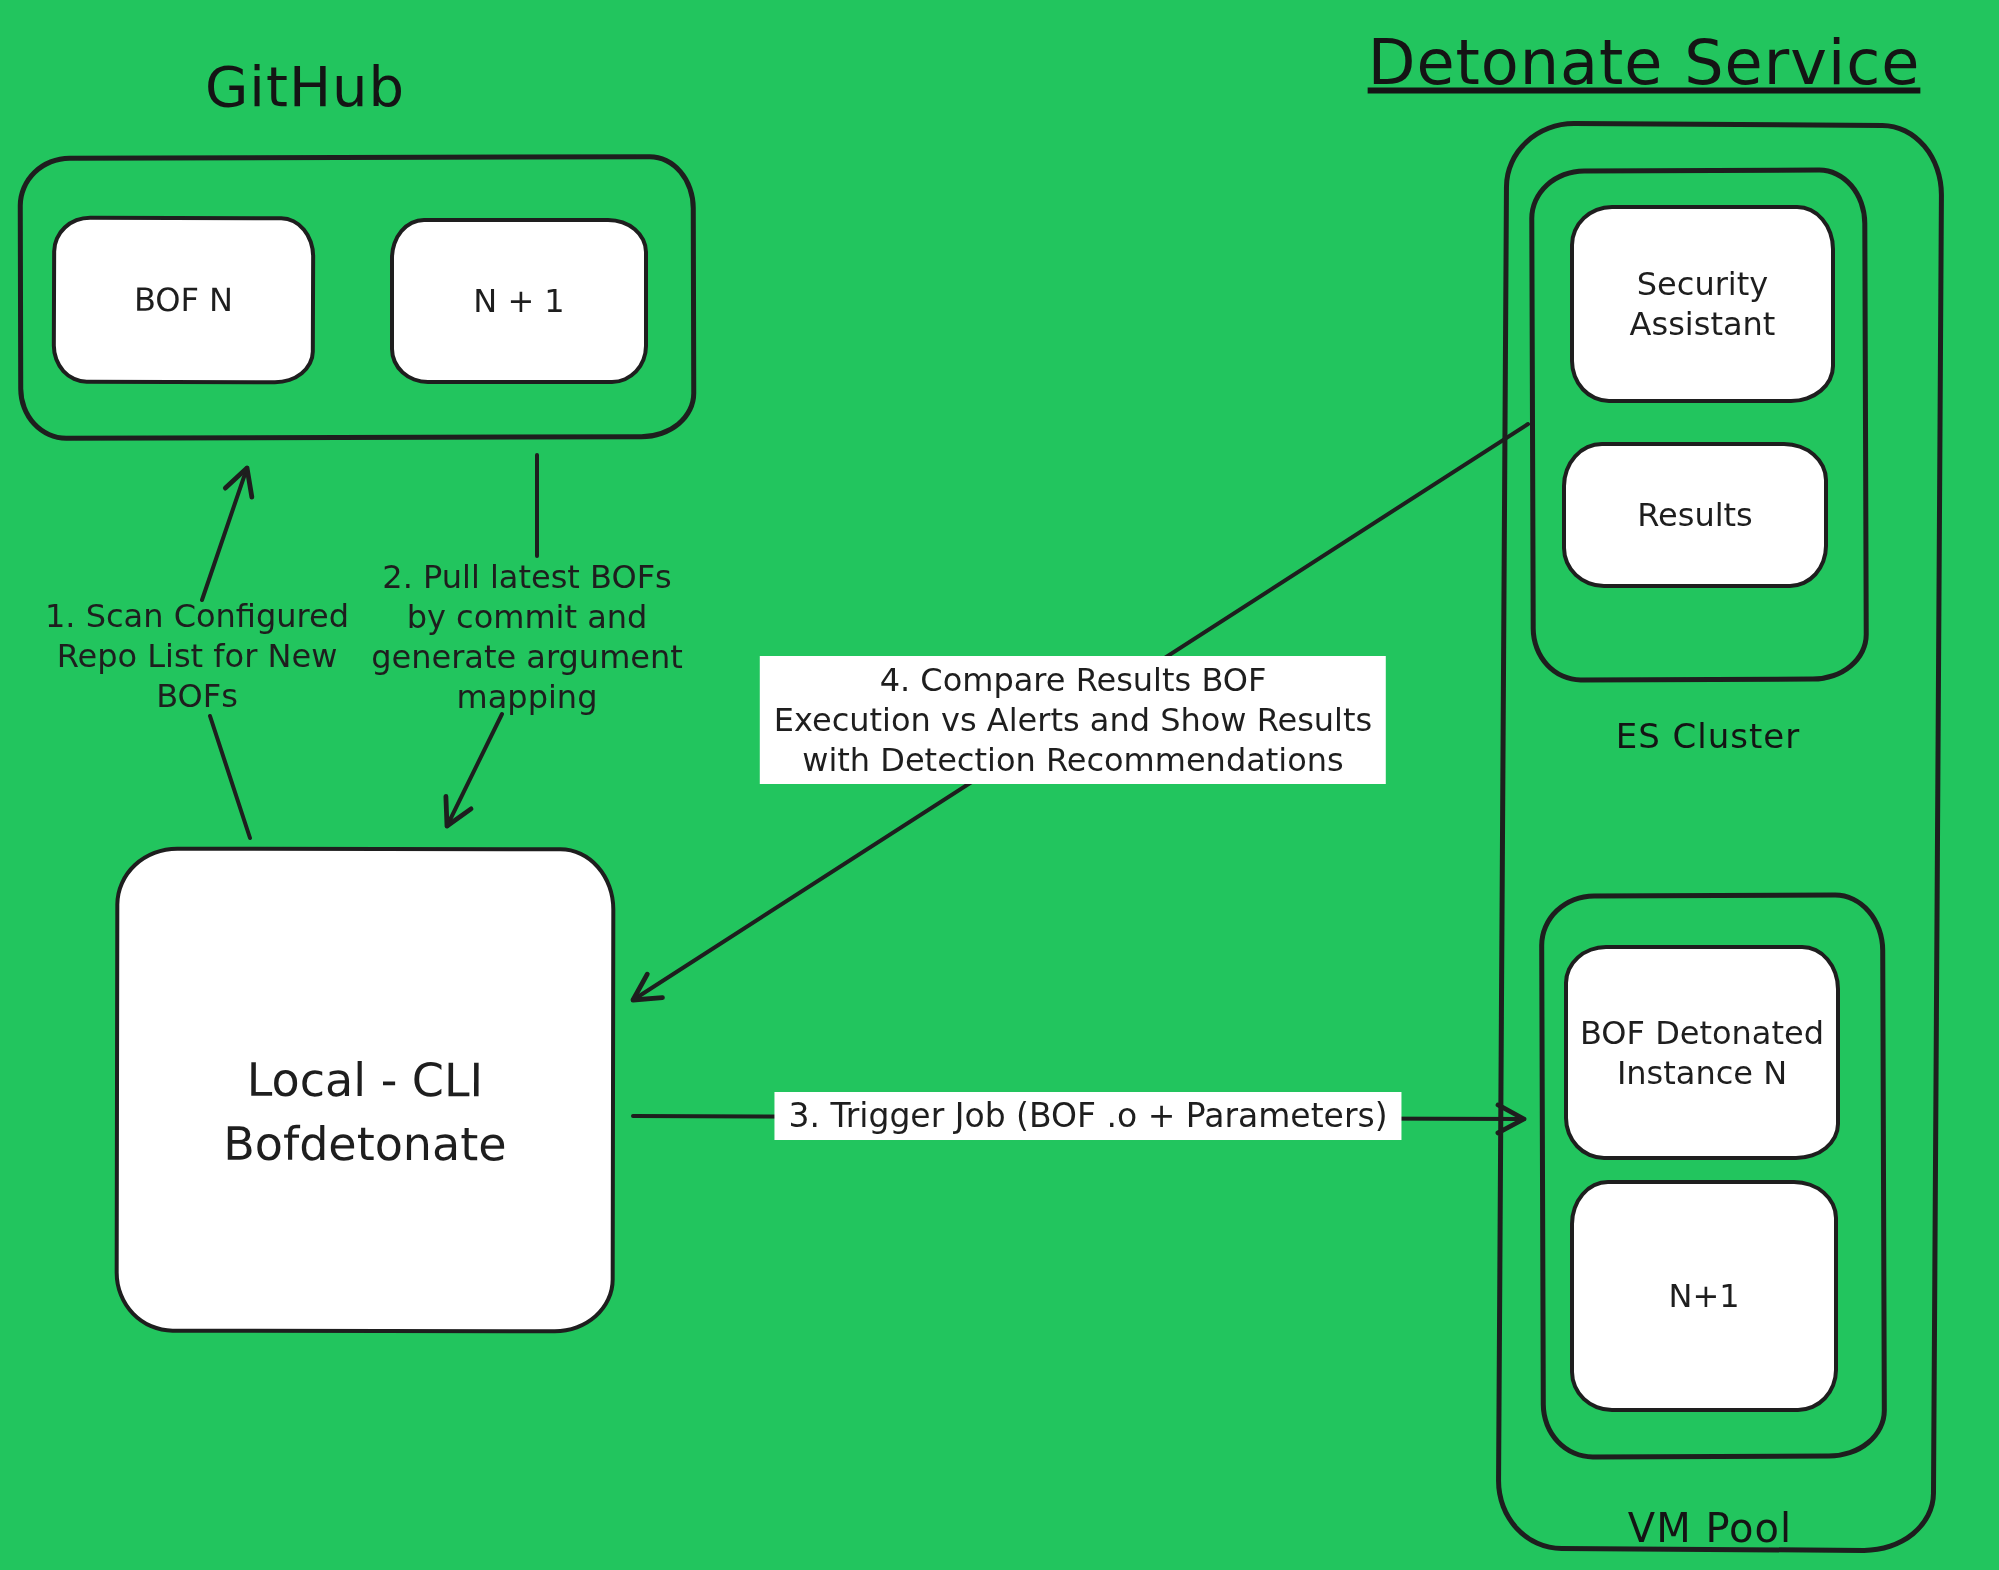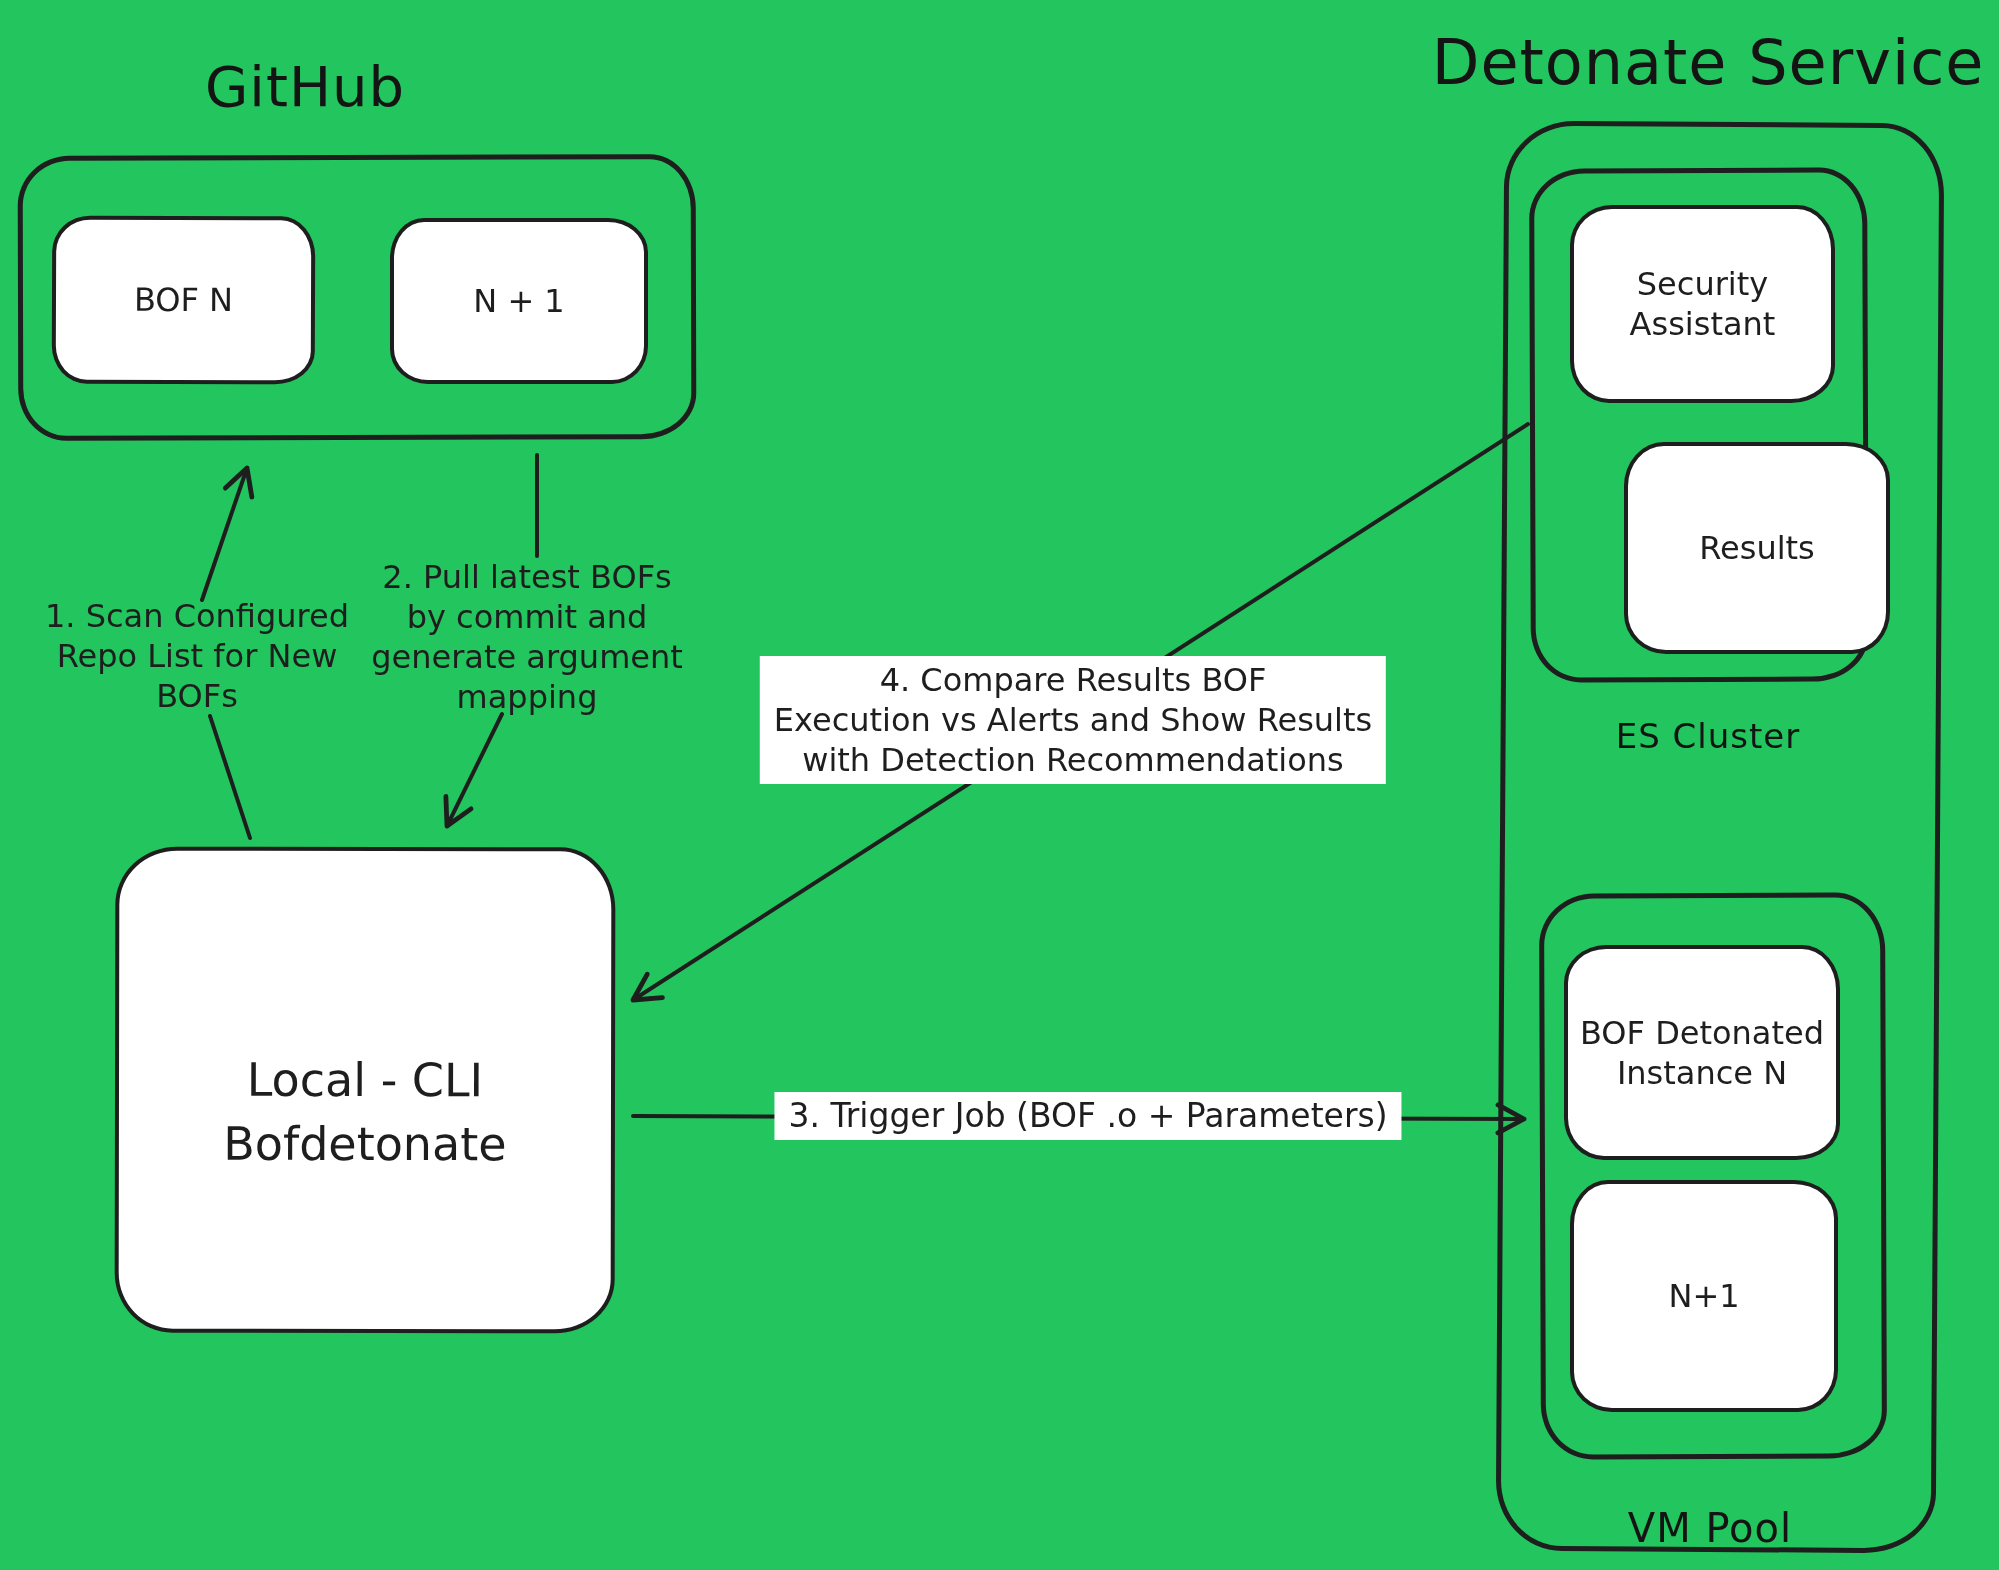--- a/index.html
+++ b/index.html
@@ -32,28 +32,28 @@
     border-radius:38px 34px 40px 35px / 36px 40px 33px 38px;transform:rotate(0.2deg);}
   .node-n1{left:390px;top:218px;width:258px;height:166px;
     border-radius:34px 40px 36px 38px / 40px 34px 38px 35px;}
 
   
   .node-localcli{left:115px;top:847px;width:500px;height:486px;
     font-size:46px;line-height:64px;padding-top:44px;
     border-radius:62px 55px 60px 58px / 58px 62px 54px 60px;transform:rotate(0.1deg);}
 
   
-  .ds-title{left:1708px;top:62px;font-size:62px;}
+  .ds-title{left:1644px;top:62px;font-size:62px;text-decoration:underline;}
   .ds-outer{left:1500px;top:122px;width:440px;height:1430px;
     border-radius:70px 62px 72px 66px / 66px 72px 60px 70px;transform:rotate(0.35deg);}
   .es-container{left:1530px;top:168px;width:338px;height:514px;
     border-radius:55px 48px 56px 50px / 50px 56px 47px 54px;transform:rotate(-0.2deg);}
   .node-sa{left:1570px;top:205px;width:265px;height:198px;
     border-radius:42px 38px 44px 39px / 40px 44px 37px 42px;}
-  .node-results{left:1624px;top:442px;width:266px;height:212px;
+  .node-results{left:1562px;top:442px;width:266px;height:146px;
     border-radius:40px 44px 38px 42px / 44px 38px 42px 40px;}
   .es-label{left:1708px;top:736px;font-size:34px;}
   .vm-container{left:1540px;top:893px;width:346px;height:566px;
     border-radius:55px 50px 58px 52px / 52px 58px 48px 55px;transform:rotate(-0.2deg);}
   .node-bofdet{left:1564px;top:945px;width:276px;height:215px;
     border-radius:42px 38px 44px 40px / 38px 44px 36px 42px;}
   .node-vmn1{left:1570px;top:1180px;width:268px;height:232px;
     border-radius:38px 44px 40px 42px / 44px 38px 42px 40px;}
   .vm-label{left:1710px;top:1528px;font-size:40px;}
 

